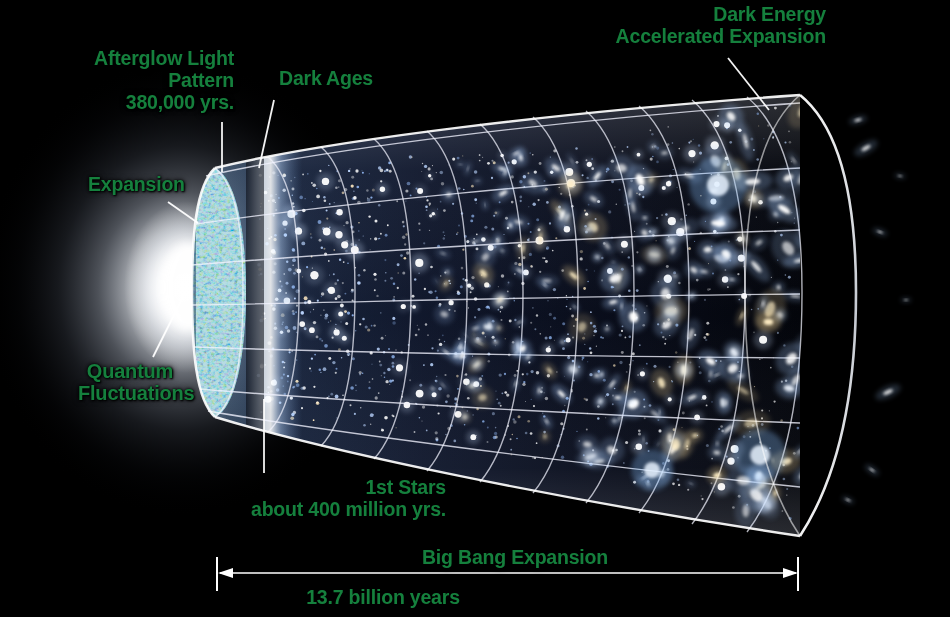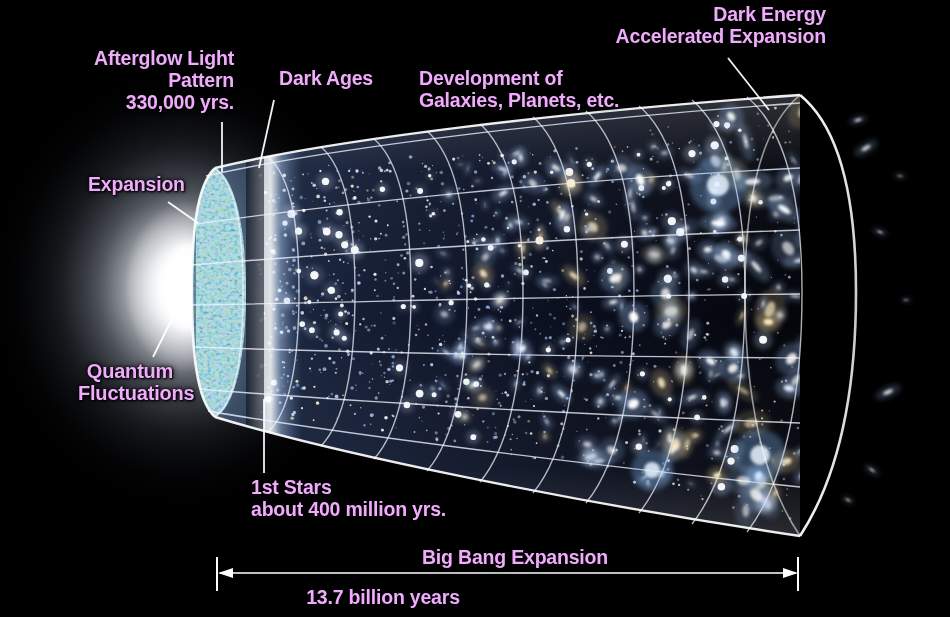--- a/index.html
+++ b/index.html
@@ -1,29 +1,29 @@
 <!DOCTYPE html>
 <html><head>
 <meta charset="utf-8">
 <style>
   html,body{margin:0;padding:0;background:#000;}
   body{width:950px;height:617px;overflow:hidden;
        font-family:"Liberation Sans",sans-serif;}
   #stage{position:relative;width:950px;height:617px;background:#000;overflow:hidden;}
   svg.layer{position:absolute;left:0;top:0;width:950px;height:617px;}
-  .lbl{position:absolute;color:#f0abfc;font-weight:bold;line-height:1.12;
+  .lbl{position:absolute;color:#15803d;font-weight:bold;line-height:1.12;
        white-space:pre;letter-spacing:-0.2px;
        text-shadow:0 0 3px #000,0 0 6px #000,1px 1px 2px #000;}
   .l-afterglow{left:84px;top:48px;width:150px;text-align:right;font-size:19.5px;}
   .l-darkages{left:279px;top:68px;font-size:19.5px;}
   .l-devel{left:419px;top:68px;font-size:19.5px;text-align:left;}
   .l-darkenergy{left:600px;top:4px;width:226px;text-align:right;font-size:19.5px;}
   .l-inflation{left:88px;top:174px;font-size:19.5px;}
   .l-quantum{left:78px;top:360px;width:104px;text-align:center;font-size:20px;}
-  .l-firststars{left:251px;top:477px;font-size:19.5px;}
+  .l-firststars{left:251px;top:477px;font-size:19.5px;text-align:right;}
   .l-bigbang{left:0px;top:547px;width:950px;text-align:center;font-size:19.5px;padding-left:40px;}
   .l-years{left:0px;top:587px;width:766px;text-align:center;font-size:19.5px;}
 </style>
 </head>
 <body>
 
 <div id="stage">
 
   <svg class="layer" viewBox="0 0 950 617" preserveAspectRatio="none">
     <defs>
@@ -1966,24 +1966,22 @@
       <line x1="217" y1="557" x2="217" y2="591"></line>
       <line x1="798" y1="557" x2="798" y2="591"></line>
       <line x1="220" y1="573" x2="796" y2="573" stroke-width="1.6"></line>
       <polygon points="218,573 233,568 233,578" fill="#ffffff" stroke="none"></polygon>
       <polygon points="798,573 783,568 783,578" fill="#ffffff" stroke="none"></polygon>
     </g>
   </svg>
 
   <div class="lbl l-afterglow">Afterglow Light
 Pattern
-330,000 yrs.</div>
+380,000 yrs.</div>
   <div class="lbl l-darkages">Dark Ages</div>
-  <div class="lbl l-devel">Development of
-Galaxies, Planets, etc.</div>
   <div class="lbl l-darkenergy">Dark Energy
 Accelerated Expansion</div>
   <div class="lbl l-inflation">Expansion</div>
   <div class="lbl l-quantum">Quantum
 Fluctuations</div>
   <div class="lbl l-firststars">1st Stars
 about 400 million yrs.</div>
   <div class="lbl l-bigbang">Big Bang Expansion</div>
   <div class="lbl l-years">13.7 billion years</div>
 

